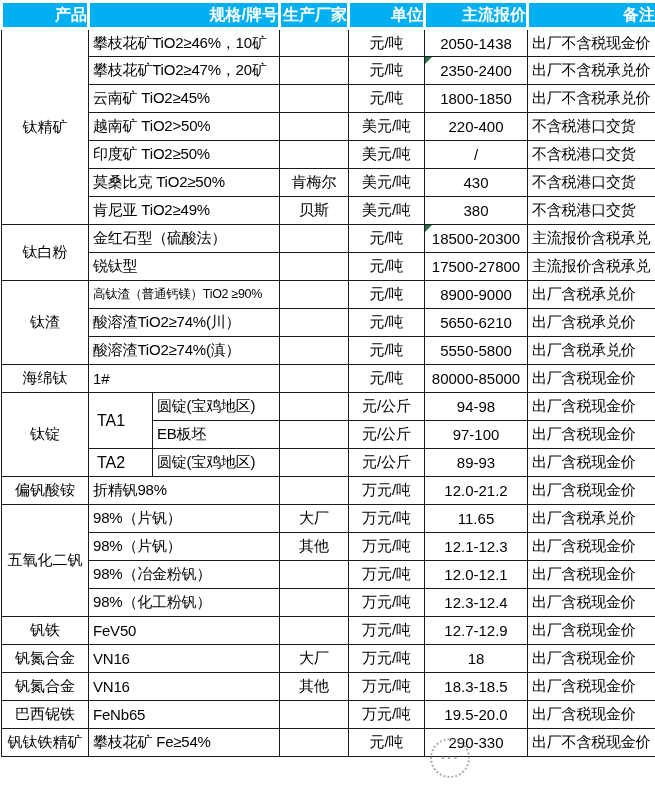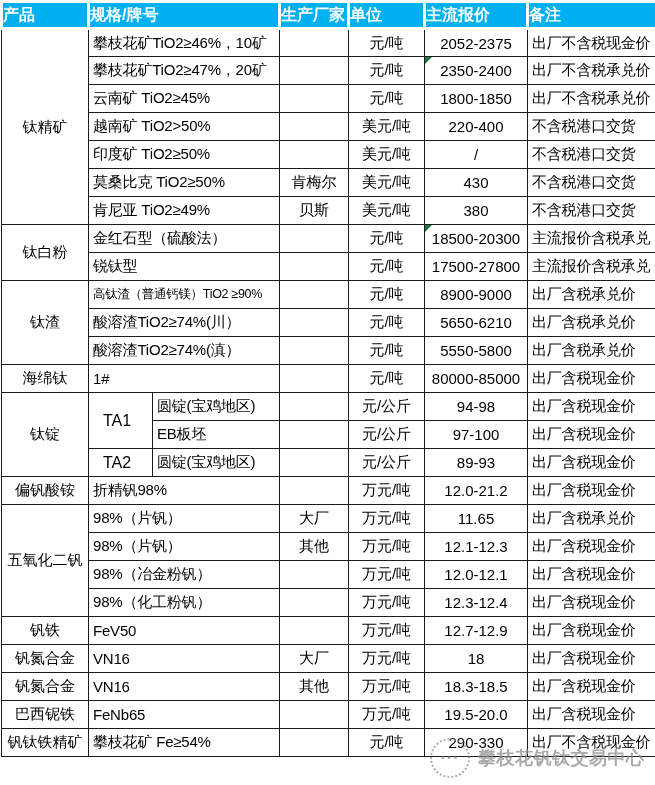--- a/index.html
+++ b/index.html
@@ -16,36 +16,36 @@
     position:absolute;left:0;top:0;
   }
   th{
     background:#00B0F0;
     color:#ffffff;
     font-size:16px;
     font-weight:bold;
     border:3px solid #ffffff;
     height:24px;
     padding:0;
-    text-align:left;
+    text-align:right;
     overflow:hidden;white-space:nowrap;
   }
   tr.data{height:28px;}
   td{
     border:1px solid #1b1b1b;
     font-size:15px;
     padding:0 2px;
     overflow:hidden;
     white-space:nowrap;
     vertical-align:middle;
     background:#fff;
   }
   .c-prod{text-align:center;}
   .c-spec,.c-subspec,.c-note{text-align:left;padding-left:4px;letter-spacing:-0.2px;margin-top:21px;}
-  .c-grade{text-align:left;padding-left:14px;font-size:16px;}
+  .c-grade{text-align:left;padding-left:8px;font-size:16px;}
   .c-maker,.c-unit,.c-price{text-align:center;}
   .c-price{position:relative;}
   .c-spec.small{font-size:12.5px;letter-spacing:-0.3px;}
   .tri{
     position:absolute;left:0;top:0;width:0;height:0;
     border-top:7px solid #217346;
     border-right:7px solid transparent;
     display:block;
   }
   .watermark{
@@ -87,21 +87,21 @@
         <th>主流报价</th>
         <th>备注</th>
       </tr>
   </thead>
   <tbody>
       <tr class="data">
         <td class="c-prod" rowspan="7">钛精矿</td>
         <td class="c-spec" colspan="2">攀枝花矿TiO2≥46%，10矿</td>
         <td class="c-maker"></td>
         <td class="c-unit">元/吨</td>
-        <td class="c-price"><span>2052-2375</span></td>
+        <td class="c-price"><span>2050-1438</span></td>
         <td class="c-note">出厂不含税现金价</td>
       </tr>
       <tr class="data">
         <td class="c-spec" colspan="2">攀枝花矿TiO2≥47%，20矿</td>
         <td class="c-maker"></td>
         <td class="c-unit">元/吨</td>
         <td class="c-price"><span>2350-2400</span><span class="tri"></span></td>
         <td class="c-note">出厂不含税承兑价</td>
       </tr>
       <tr class="data">
@@ -283,14 +283,13 @@
         <td class="c-maker"></td>
         <td class="c-unit">元/吨</td>
         <td class="c-price"><span>290-330</span></td>
         <td class="c-note">出厂不含税现金价</td>
       </tr>
     </tbody>
 </table>
 
 <div class="watermark">
   <span class="wm-circle">···</span>
-  <span class="wm-text">攀枝花钒钛交易中心</span>
 </div>
 
 </body></html>

